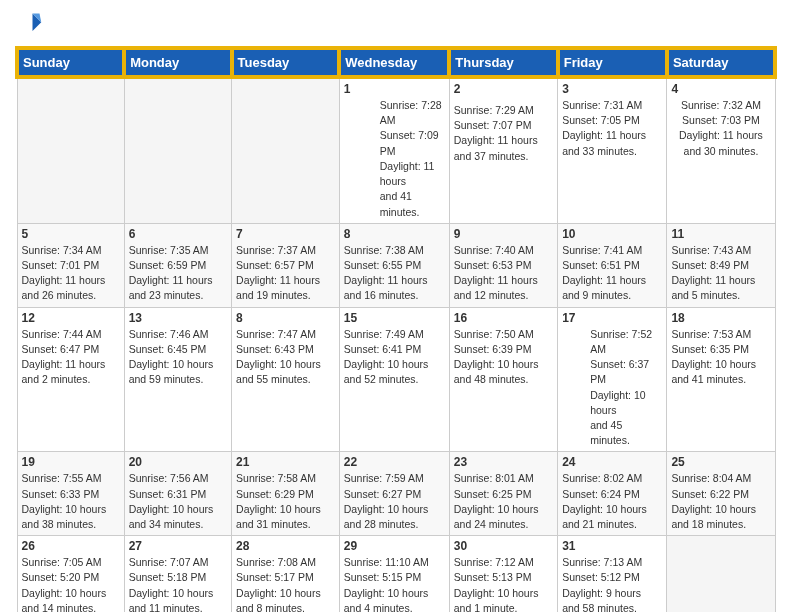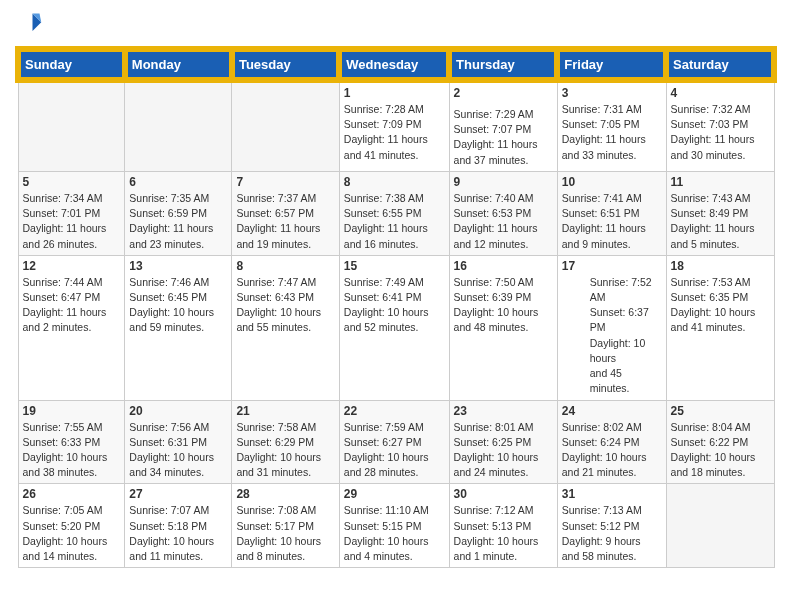--- a/index.html
+++ b/index.html
@@ -52,21 +52,21 @@
       border-collapse: collapse;
       border: 1px solid #ccc;
     }
     .calendar th {
       background: #1a5fb4;
       color: #fff;
       padding: 5px 4px;
       text-align: left;
       font-size: 13px;
       font-weight: bold;
-      border: 6px solid #eab308;
+      border: 4px solid #eab308;
     }
     .calendar td {
       vertical-align: top;
       border: 1px solid #ccc;
       padding: 3px 4px;
       width: 113px;
       min-height: 90px;
       font-size: 10.5px;
       color: #333;
       background: #fff;
@@ -123,42 +123,42 @@
           <th>Saturday</th>
         </tr>
     </thead>
     <tbody id="cal-body">
     <tr>
           <td class="empty-cell"></td>
           <td class="empty-cell"></td>
           <td class="empty-cell"></td>
           <td>
             <span class="day-num">1</span>
-            <div class="day-info" style="white-space: pre-line;">Sunrise: 7:28 AM
+            <div class="day-info" style="white-space: pre-line; margin-left: 36px;">Sunrise: 7:28 AM
 Sunset: 7:09 PM
 Daylight: 11 hours
 and 41 minutes.</div>
           </td>
           <td>
             <span class="day-num">2</span>
             <div class="day-info" style="white-space: pre-line; margin-top: 7px;">Sunrise: 7:29 AM
 Sunset: 7:07 PM
 Daylight: 11 hours
 and 37 minutes.</div>
           </td>
           <td>
             <span class="day-num">3</span>
             <div class="day-info" style="white-space: pre-line;">Sunrise: 7:31 AM
 Sunset: 7:05 PM
 Daylight: 11 hours
 and 33 minutes.</div>
           </td>
           <td>
             <span class="day-num">4</span>
-            <div class="day-info" style="white-space: pre-line;">Sunrise: 7:32 AM
+            <div class="day-info" style="white-space: pre-line; text-align: center;">Sunrise: 7:32 AM
 Sunset: 7:03 PM
 Daylight: 11 hours
 and 30 minutes.</div>
           </td>
         </tr>
         <tr class="row-alt">
           <td>
             <span class="day-num">5</span>
             <div class="day-info" style="white-space: pre-line;">Sunrise: 7:34 AM
 Sunset: 7:01 PM

